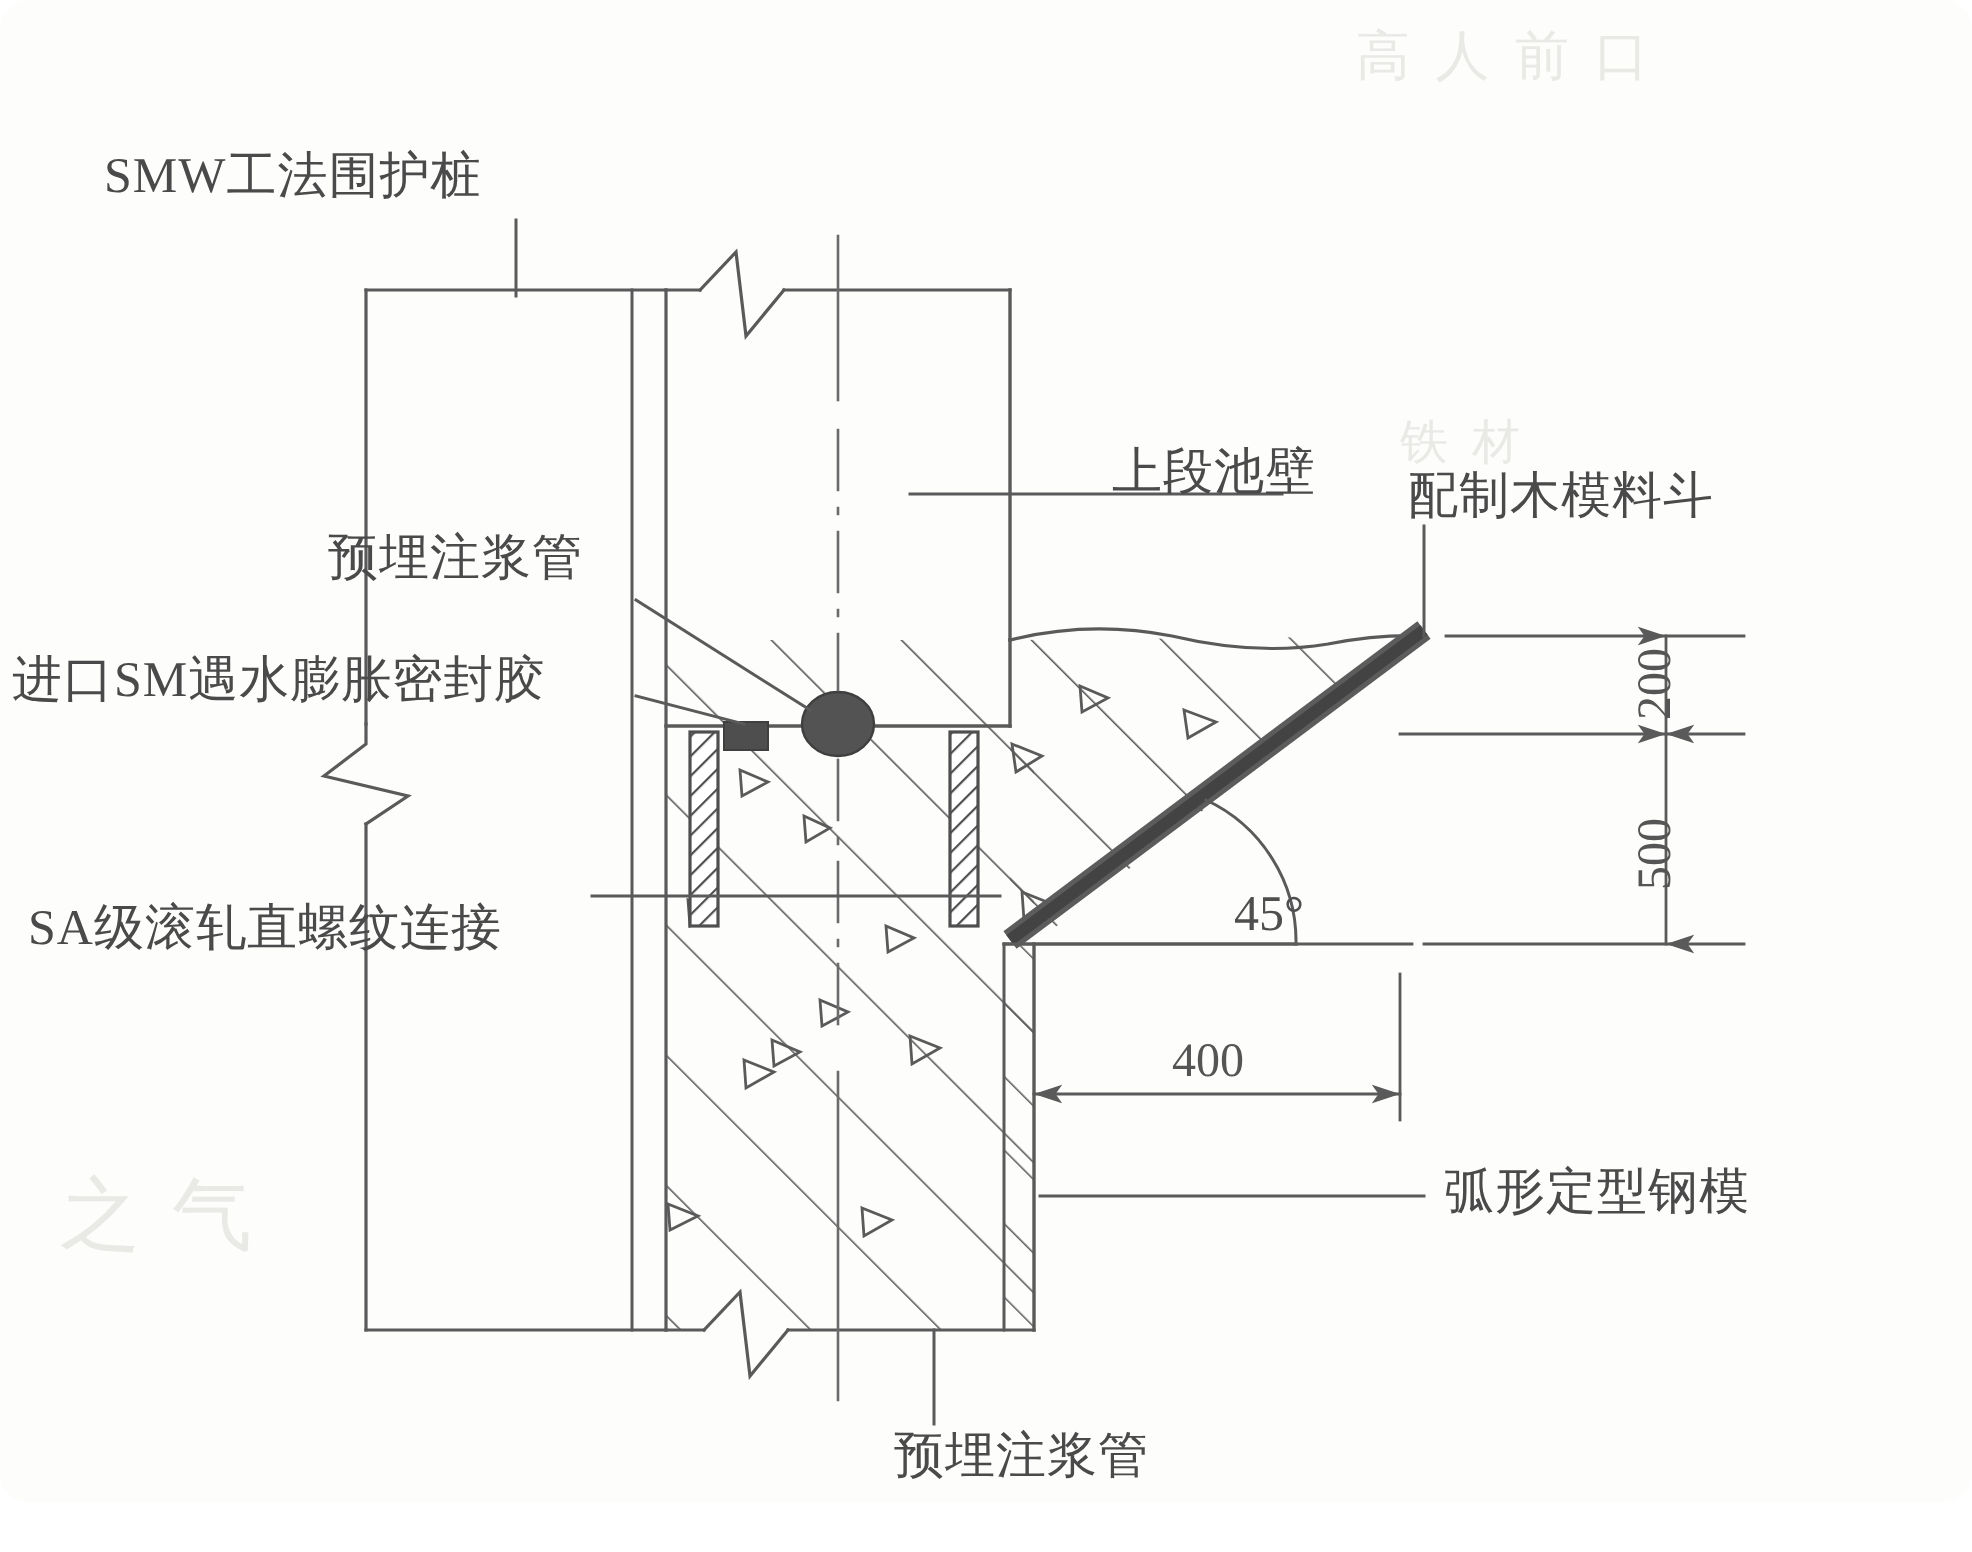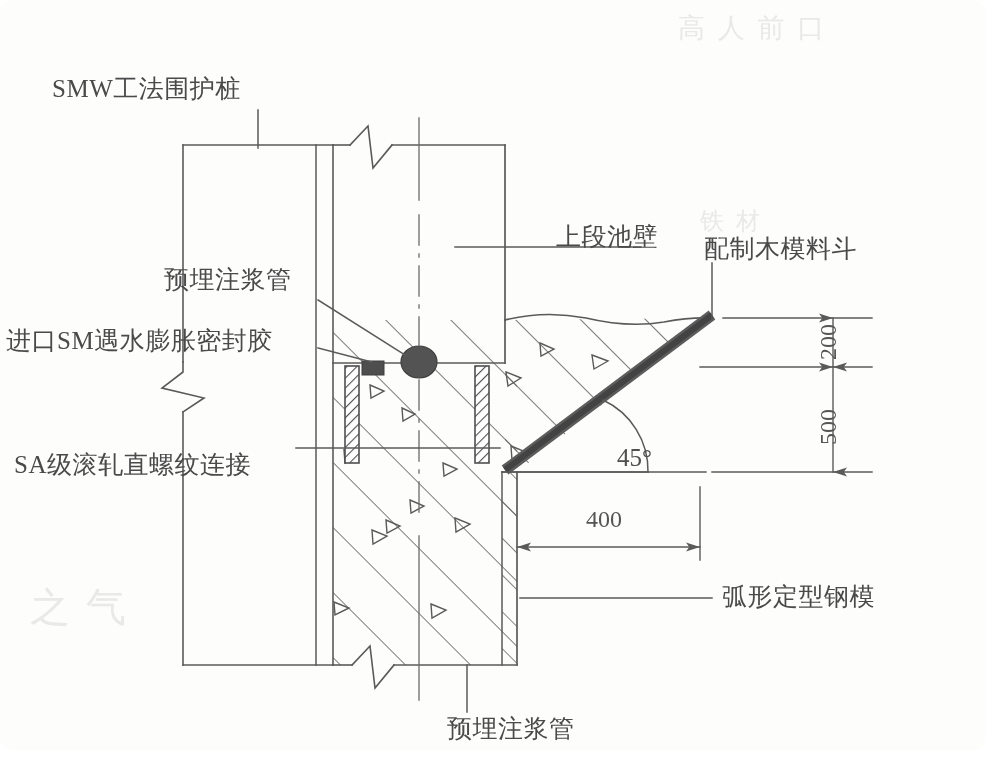--- a/index.html
+++ b/index.html
@@ -252,17 +252,17 @@
   <div class="lbl lbl-cn" style="left:684px; top:236px;margin-left:20px;">配制木模料斗</div>
 
   <div class="lbl lbl-cn" style="left:722px; top:584px;">弧形定型钢模</div>
 
   <div class="lbl lbl-cn" style="left:447px; top:716px;">预埋注浆管</div>
 
   <div class="lbl lbl-dim rot90" style="left:816px; top:360px;">200</div>
 
   <div class="lbl lbl-dim rot90" style="left:816px; top:445px;">500</div>
 
-  <div class="lbl lbl-dim" style="left:586px; top:507px;">400</div>
+  <div class="lbl lbl-dim" style="left:586px; top:519px;">400</div>
 
   <div class="lbl lbl-ang" style="left:617px; top:422px;margin-top:23px;">45°</div>
 
 </div>
 
 </body></html>

